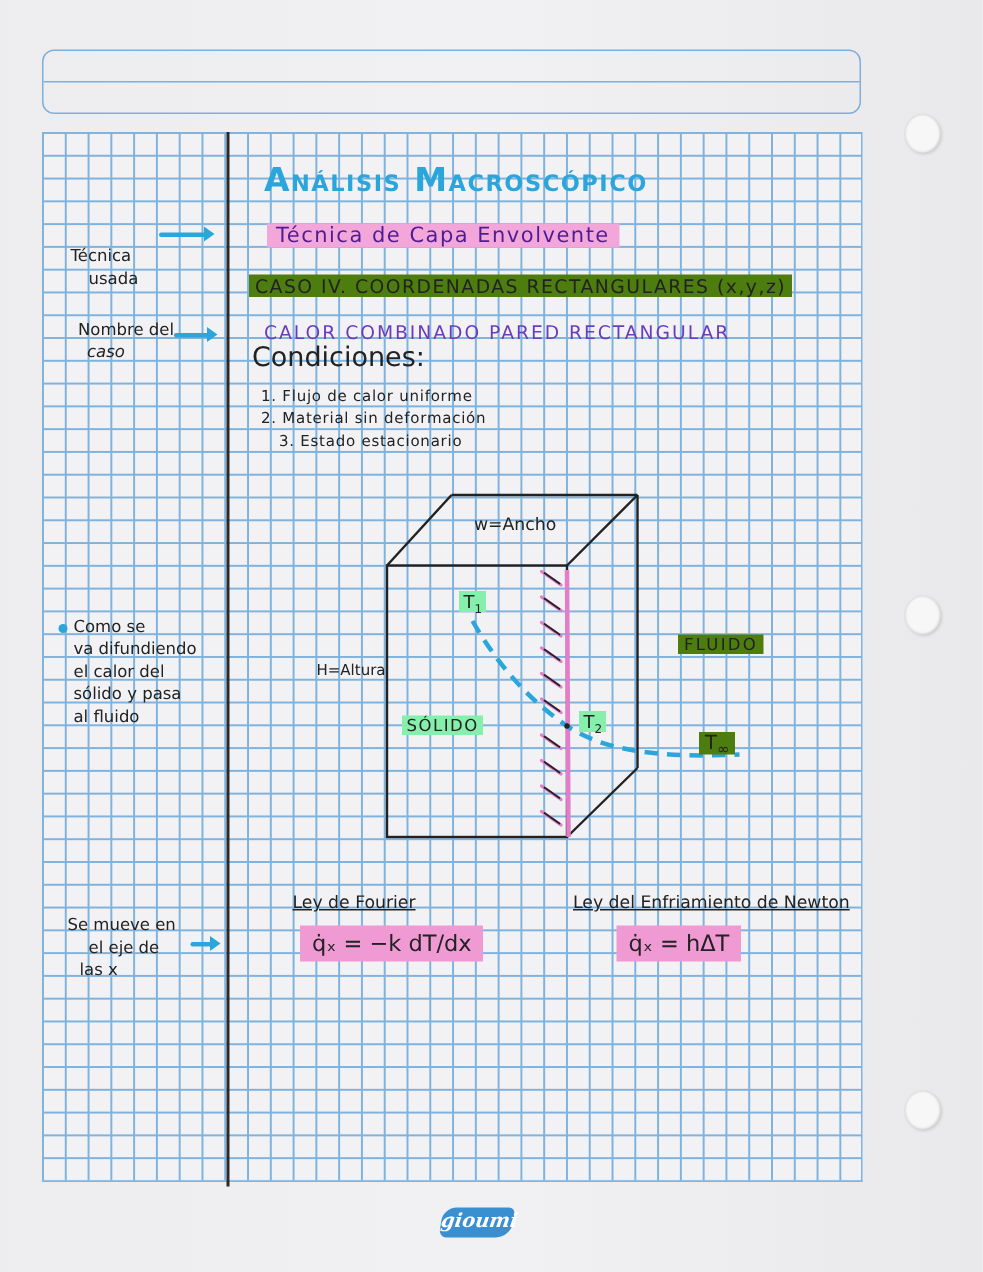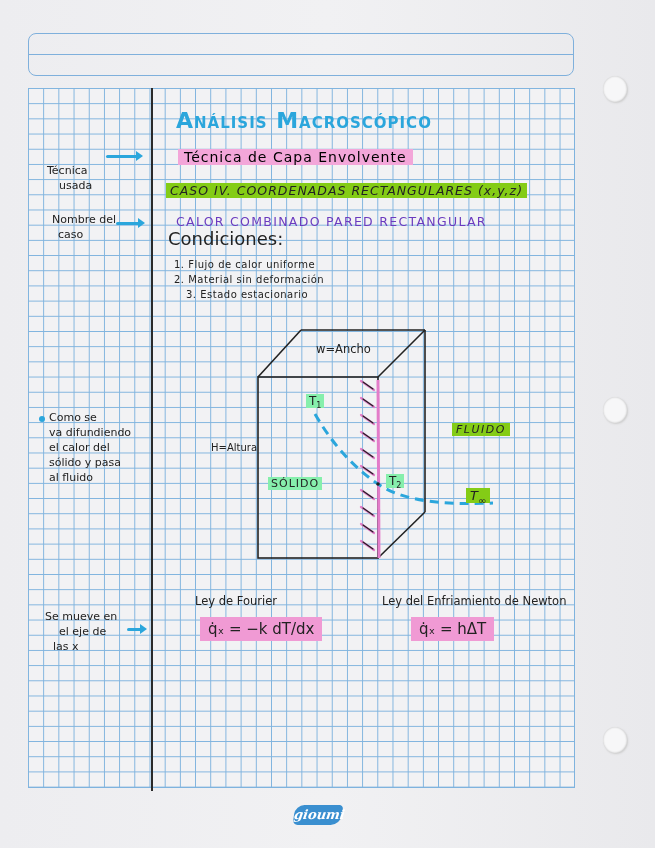--- a/index.html
+++ b/index.html
@@ -26,35 +26,35 @@
     box-sizing:border-box;
   }
   .margin-line { position:absolute; left:151px; top:88px; width:2px; height:703px; background:#2a2a2a; }
   .hole { position:absolute; width:24px; height:26px; border-radius:50%; background:#f7f7f8; box-shadow:0 0 2px #bbb inset, 1px 1px 2px #ccc; }
   .hw { position:absolute; white-space:nowrap; font-family:"DejaVu Sans", sans-serif; }
   .title {
     left:176px; top:108px; font-size:22px; color:#2ba6dc; font-weight:bold; letter-spacing:1px;
     font-variant:small-caps;
   }
   .hl-pink { background:#f3a6d9; padding:0 6px; }
-  .hl-yellow { background:#84cc16; padding:0 4px;font-style:italic; }
+  .hl-yellow { background:#4d7c0f; padding:0 4px; }
   .hl-green { background:#86efac; padding:0 3px; }
-  .tecnica { left:178px; top:149px; font-size:14px; color:#000000; letter-spacing:1px; }
+  .tecnica { left:178px; top:149px; font-size:14px; color:#4c1d95; letter-spacing:1px; }
   .caso { left:166px; top:183px; font-size:12.5px; letter-spacing:1px; color:#222; }
   .nombre { left:176px; top:214px; font-size:12.5px; letter-spacing:1.3px; color:#6b3bbf; }
   .cond-title { left:168px; top:228px; font-size:18px; }
   .cond { left:174px; font-size:10px; letter-spacing:0.5px; }
   .side { font-size:11px; line-height:15px; color:#222; }
   .arrow { position:absolute; height:3px; background:#2ba6dc; border-radius:2px; }
   .arrow::after {
     content:""; position:absolute; right:-3px; top:-4px;
     border-left:7px solid #2ba6dc; border-top:5.5px solid transparent; border-bottom:5.5px solid transparent;
   }
   .dot { position:absolute; width:6px; height:6px; border-radius:50%; background:#2ba6dc; }
-  .law-title { font-size:11.5px; color:#222; }
+  .law-title { font-size:11.5px; color:#222;text-decoration:underline; }
   .formula { font-size:15px; background:#f09ad4; color:#222; padding:3px 8px; font-family:"DejaVu Sans", sans-serif; }
   .logo {
     position:absolute; left:294px; top:805px; width:48px; height:20px;
     background:#3a8fd0; border-radius:9px 4px 10px 5px; transform:skew(-8deg);
     color:#fff; font-style:italic; font-weight:bold; font-size:13px; text-align:center; line-height:20px;
     font-family:"DejaVu Serif", serif;
   }
   svg.diagram { position:absolute; left:0; top:0; }
 </style>
 </head>
@@ -84,21 +84,21 @@
 <div class="hw cond" style="top:289px;margin-left:12px;">3. Estado estacionario</div>
 
 <div class="hw side" style="left:47px;top:137px;margin-top:26px;">
   <div>Técnica</div>
   <div style="padding-left:12px;">usada</div>
 </div>
 <div class="arrow" style="left:106px;top:155px;width:34px;"></div>
 
 <div class="hw side" style="left:52px;top:212px;">
   <div>Nombre del</div>
-  <div style="padding-left:6px;">caso</div>
+  <div style="padding-left:6px;font-style:italic;">caso</div>
 </div>
 <div class="arrow" style="left:116px;top:222px;width:26px;"></div>
 
 <div class="dot" style="left:39px;top:416px;"></div>
 <div class="hw side" style="left:49px;top:410px;">
   <div>Como se</div>
   <div>va difundiendo</div>
   <div>el calor del</div>
   <div>sólido y pasa</div>
   <div>al fluido</div>

